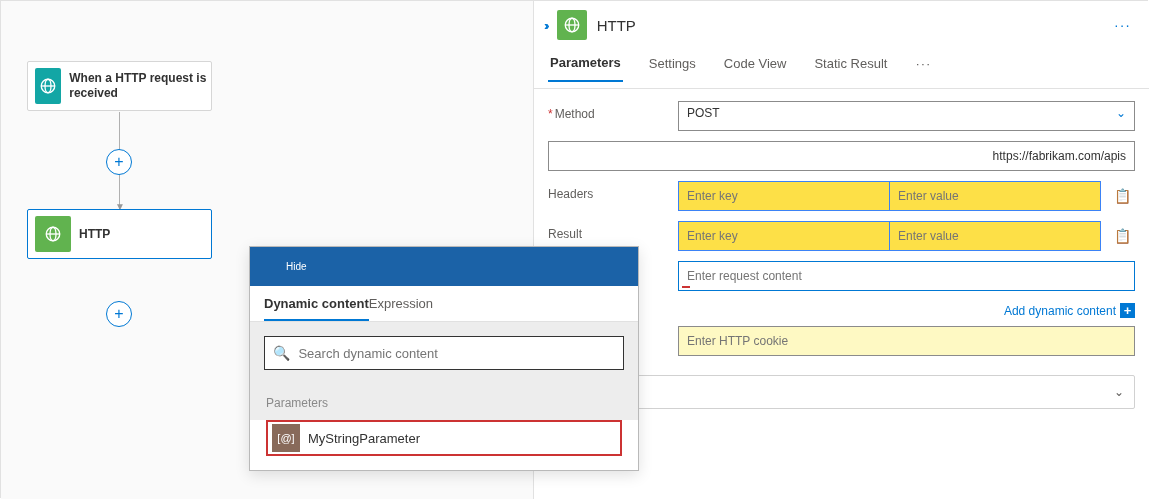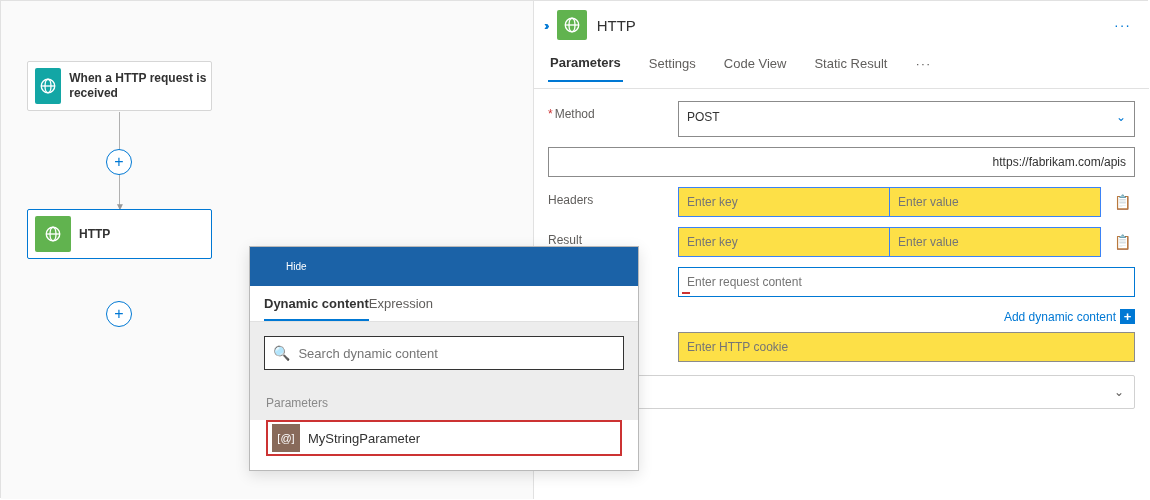--- a/index.html
+++ b/index.html
@@ -37,38 +37,38 @@
     .tab { font-size: 13px; color: #605e5c; padding: 0 2px 10px 2px; cursor: pointer; }
     .tab.active { color: #323232; border-bottom: 2px solid #0078d4; font-weight: 600;}
     .tab.ellipsis { letter-spacing: 1px; }
     
     .form { padding: 12px 14px 0 14px; }
     .form-row { display: flex; align-items: flex-start; margin-bottom: 10px; }
     .form-label { width: 130px; font-size: 12px; color: #605e5c; padding-top: 6px;}
     .form-label .req { color: #c33; margin-right: 2px;}
     .form-field { flex: 1; display: flex; align-items: center; gap: 4px; }
     
-    .select-box { flex: 1; height: 36px; border: 1px solid #8b8b8b; display: flex; align-items: flex-end; padding: 12px 8px; font-size: 12px; color: #323232; position: relative; }
+    .select-box { flex: 1; height: 30px; border: 1px solid #8b8b8b; display: flex; align-items: flex-start; padding: 4px 8px; font-size: 12px; color: #323232; position: relative; }
     .select-box .chev { position: absolute; right: 8px; color: #0078d4; font-size: 12px;}
     
     .text-input { flex: 1; height: 30px; border: 1px solid #8b8b8b; padding: 0 8px; font-size: 12px; color: #323232; background: #fff; text-align: right; }
     
     .kv-row { flex: 1; display: flex; gap: 0; }
     .kv-input { flex: 1; height: 30px; border: 1px solid #3b82f6; padding: 0 8px; font-size: 12px; color: #757575; background: #fde047;}
     .kv-input + .kv-input { border-left: none;}
     .kv-action { width: 24px; margin-left: 6px; color: #605e5c; font-size: 14px; cursor: pointer; display: inline-flex; align-items: center; justify-content: center;}
     
     .body-input { flex: 1; height: 30px; border: 1px solid #0078d4; padding: 0 8px; font-size: 12px; color: #757575; background: #fff; position: relative; display:flex; align-items:center;}
     .body-input .caret-bar { position: absolute; left: 3px; bottom: 2px; width: 8px; height: 2px; background: #c33; }
     
     .add-dyn-link { display: flex; justify-content: flex-end; align-items: center; padding: 2px 14px 8px 0; }
     .add-dyn-link a { color: #0078d4; font-size: 12px; text-decoration: none; margin-right: 4px;}
     .add-dyn-badge { width: 15px; height: 15px; background: #0078d4; color: #fff; font-size: 13px; display: inline-flex; align-items: center; justify-content: center; font-weight: bold;}
     
-    .cookie-input { height: 30px; border: 1px solid #8b8b8b; padding: 0 8px; font-size: 12px; color: #757575; background: #fde047;}
+    .cookie-input { height: 30px; border: 1px solid #8b8b8b; padding: 0 8px; font-size: 12px; color: #757575; background: #fef9c3;}
     
     .bottom-strip { position: absolute; bottom: 90px; left: 14px; right: 14px; height: 34px; border: 1px solid #d1d1d1; border-radius: 2px; display:flex; align-items:center; justify-content:flex-end; padding-right: 10px; color:#605e5c; font-size:12px; background:#fff;}
     
     
     .popup { position: absolute; left: 248px; top: 245px; width: 390px; background: #fff; border: 1px solid #b9b9b9; box-shadow: 0 4px 14px rgba(0,0,0,0.12); z-index: 10;}
     .popup-head { background: #1b62a7; color: #fff; padding: 14px 14px; font-size: 13px; display: flex; align-items: flex-start; }
     .popup-head .msg { flex: 1; line-height: 1.35;}
     .popup-head .hide { cursor: pointer; font-size: 10px; margin-left: 22px;}
     .popup-tabs { display: flex; padding: 10px 14px 0 14px; border-bottom: 1px solid #e1e1e1; }
     .popup-tab { font-size: 13px; color: #605e5c; padding-bottom: 8px; cursor: pointer;}

